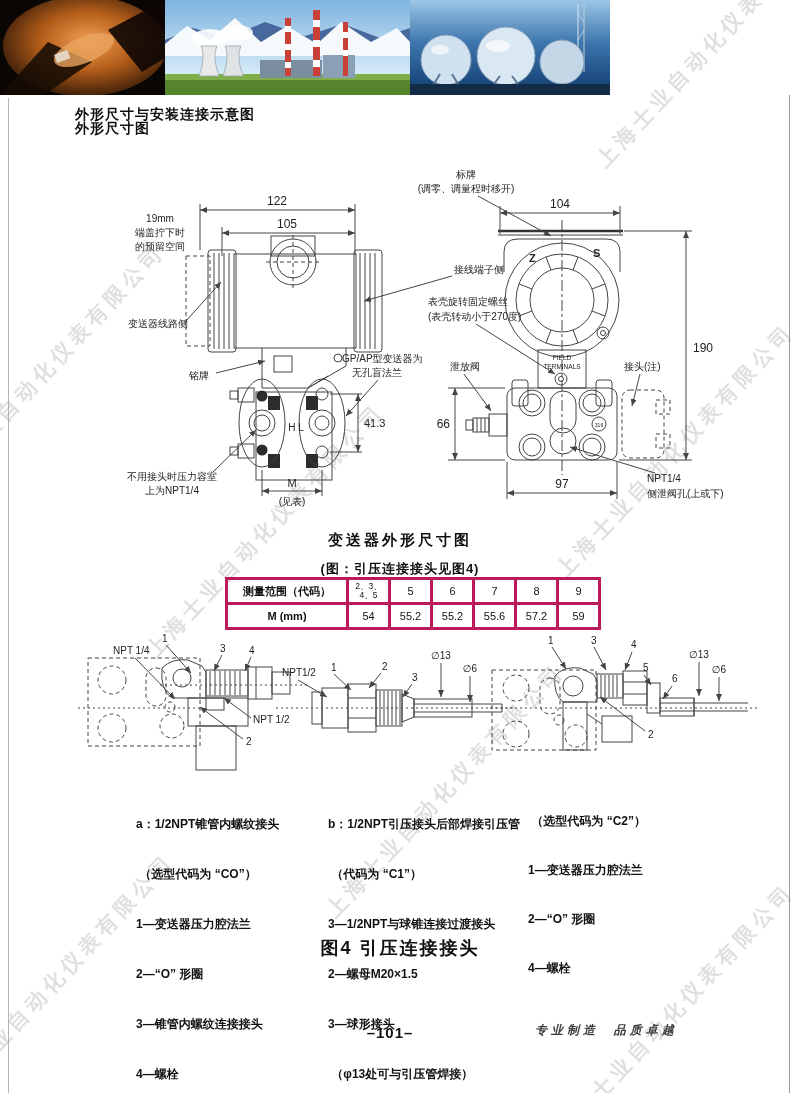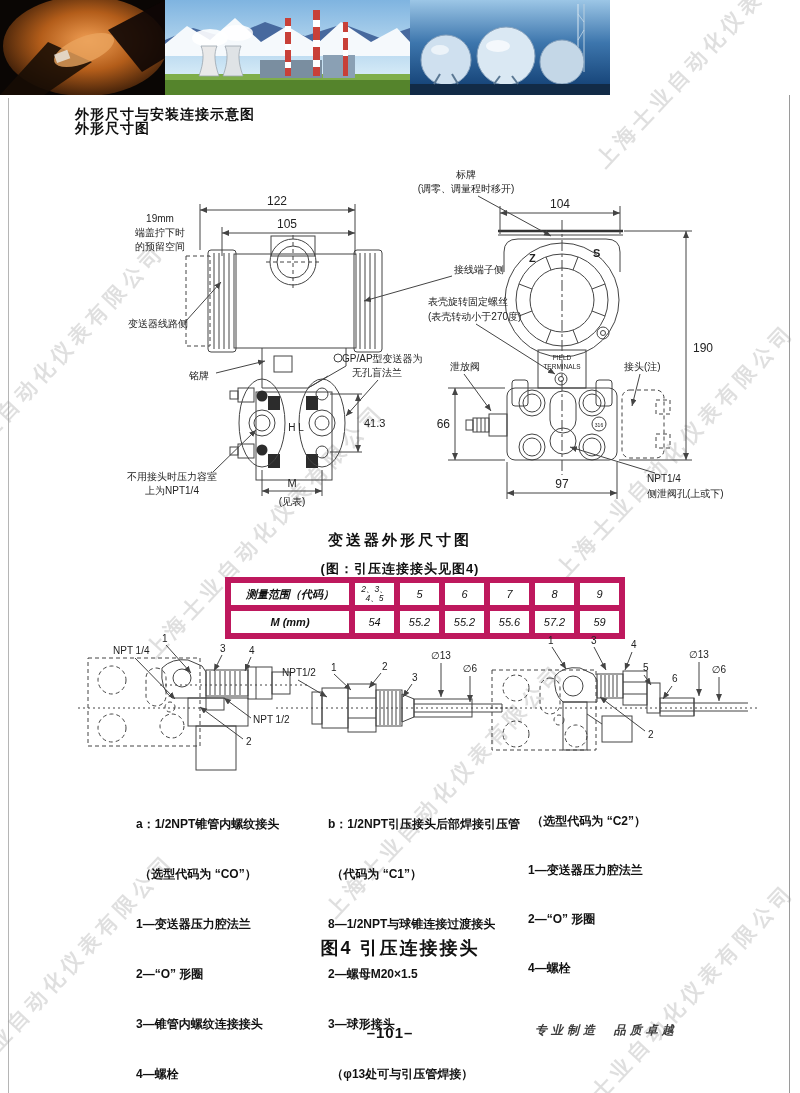--- a/index.html
+++ b/index.html
@@ -21,22 +21,22 @@
   
   .sec-title{position:absolute;left:75px;font-size:14px;font-weight:bold;letter-spacing:1px;}
   .t1{top:106px;} .t2{top:120px;}
   
   .cap{position:absolute;left:200px;width:400px;text-align:center;font-weight:bold;}
   .cap1{top:531px;font-size:15px;letter-spacing:3px;}
   .cap2{top:560px;font-size:13px;letter-spacing:1px;}
   .fig4cap{top:936px;font-size:18px;letter-spacing:2px;}
   
   table.dim{position:absolute;left:225px;top:577px;border-collapse:collapse;table-layout:fixed;}
-  table.dim td{border:6px solid #be185d;text-align:center;vertical-align:middle;padding:0;
-     height:22px;font-size:11px;color:#111;font-style:italic;}
+  table.dim td{border:3px solid #be185d;text-align:center;vertical-align:middle;padding:0;
+     height:22px;font-size:11px;color:#111;}
   td.c0{width:118px;font-size:11.5px;font-weight:bold;}
   td.cv{width:39px;}
   td.cmulti div{font-size:8.5px;line-height:9px;}
   
   .notes{position:absolute;font-size:12px;font-weight:bold;white-space:pre;color:#111;}
   .notes div{height:22px;line-height:22px;margin-left:36px;}
   .na{left:100px;top:785px;} .nb{left:292px;top:785px;}
   .nc{left:492px;top:783px;} .nc div{height:21px;line-height:21px;}
   
   .pagenum{position:absolute;left:330px;top:1024px;width:120px;text-align:center;
@@ -492,21 +492,21 @@
     <div>a：1/2NPT锥管内螺纹接头</div>
     <div> （选型代码为 “CO”）</div>
     <div>1—变送器压力腔法兰</div>
     <div>2—“O” 形圈</div>
     <div>3—锥管内螺纹连接接头</div>
     <div>4—螺栓</div>
   </div>
   <div class="notes nb">
     <div>b：1/2NPT引压接头后部焊接引压管</div>
     <div> （代码为 “C1”）</div>
-    <div>8—1/2NPT与球锥连接过渡接头</div>
+    <div>3—1/2NPT与球锥连接过渡接头</div>
     <div>2—螺母M20×1.5</div>
     <div>3—球形接头</div>
     <div> （φ13处可与引压管焊接）</div>
   </div>
   <div class="notes nc">
     <div> （选型代码为 “C2”）</div>
     <div>1—变送器压力腔法兰</div>
     <div>2—“O” 形圈</div>
     <div>4—螺栓</div>
     

